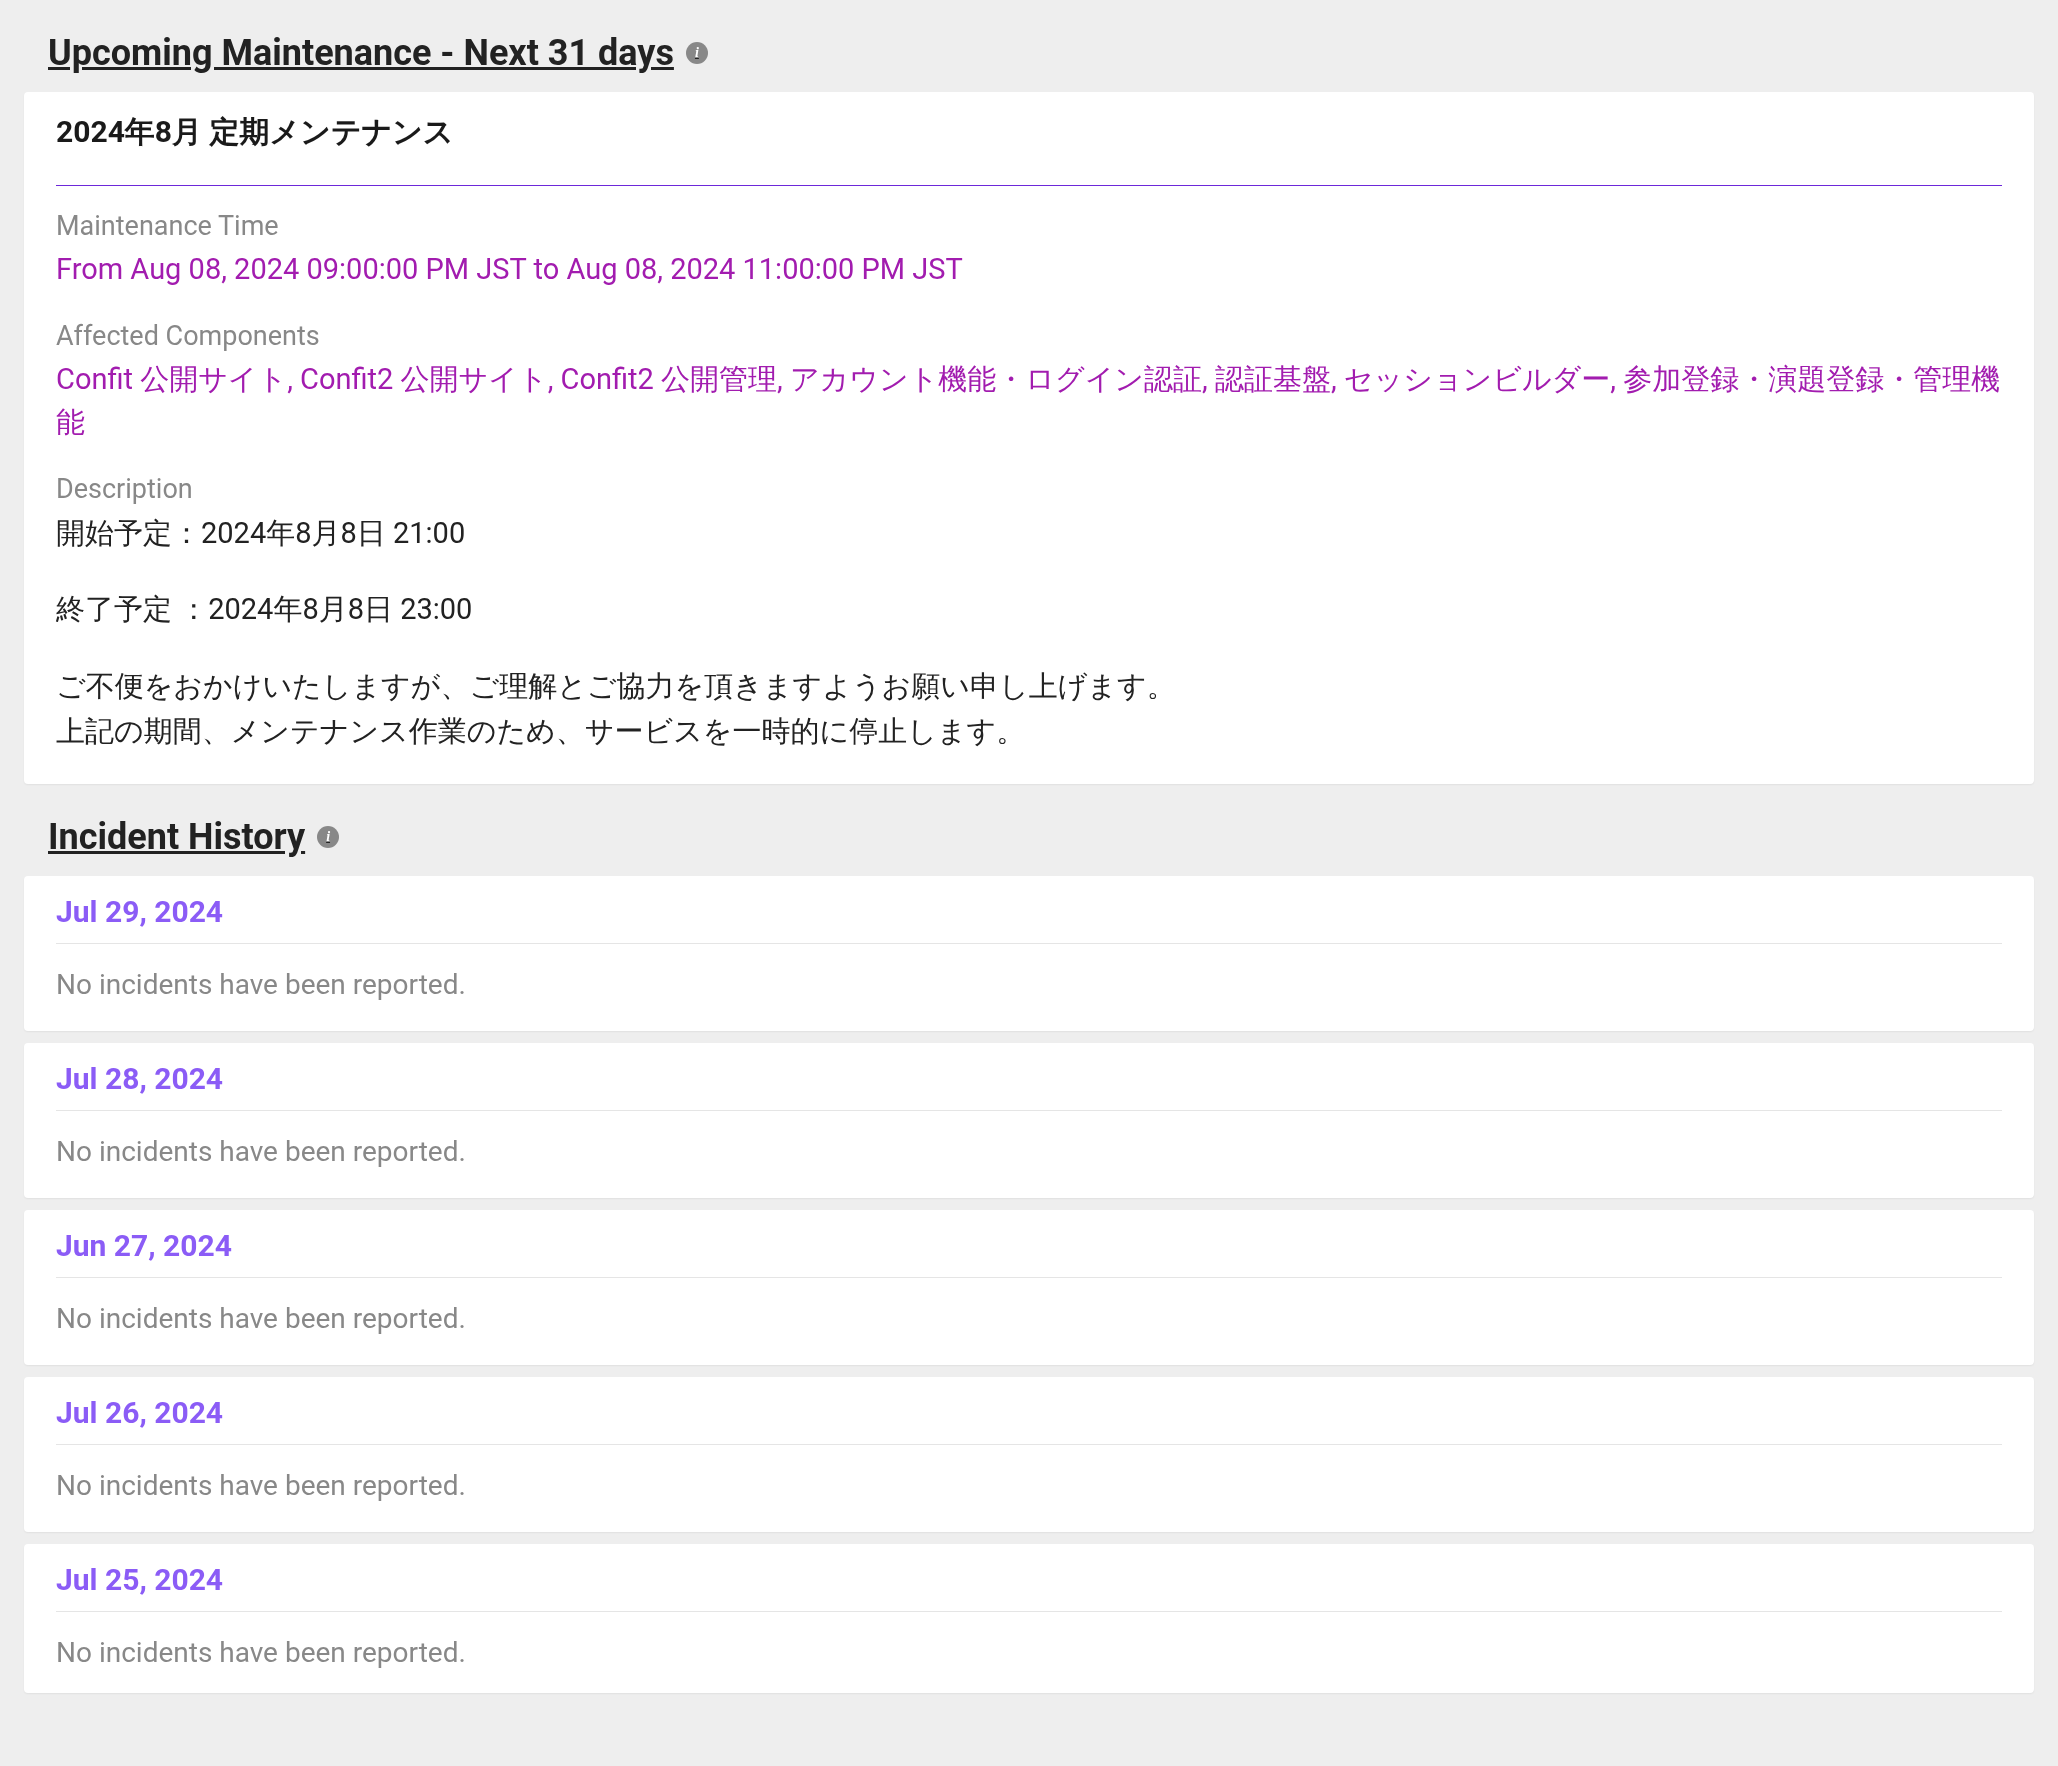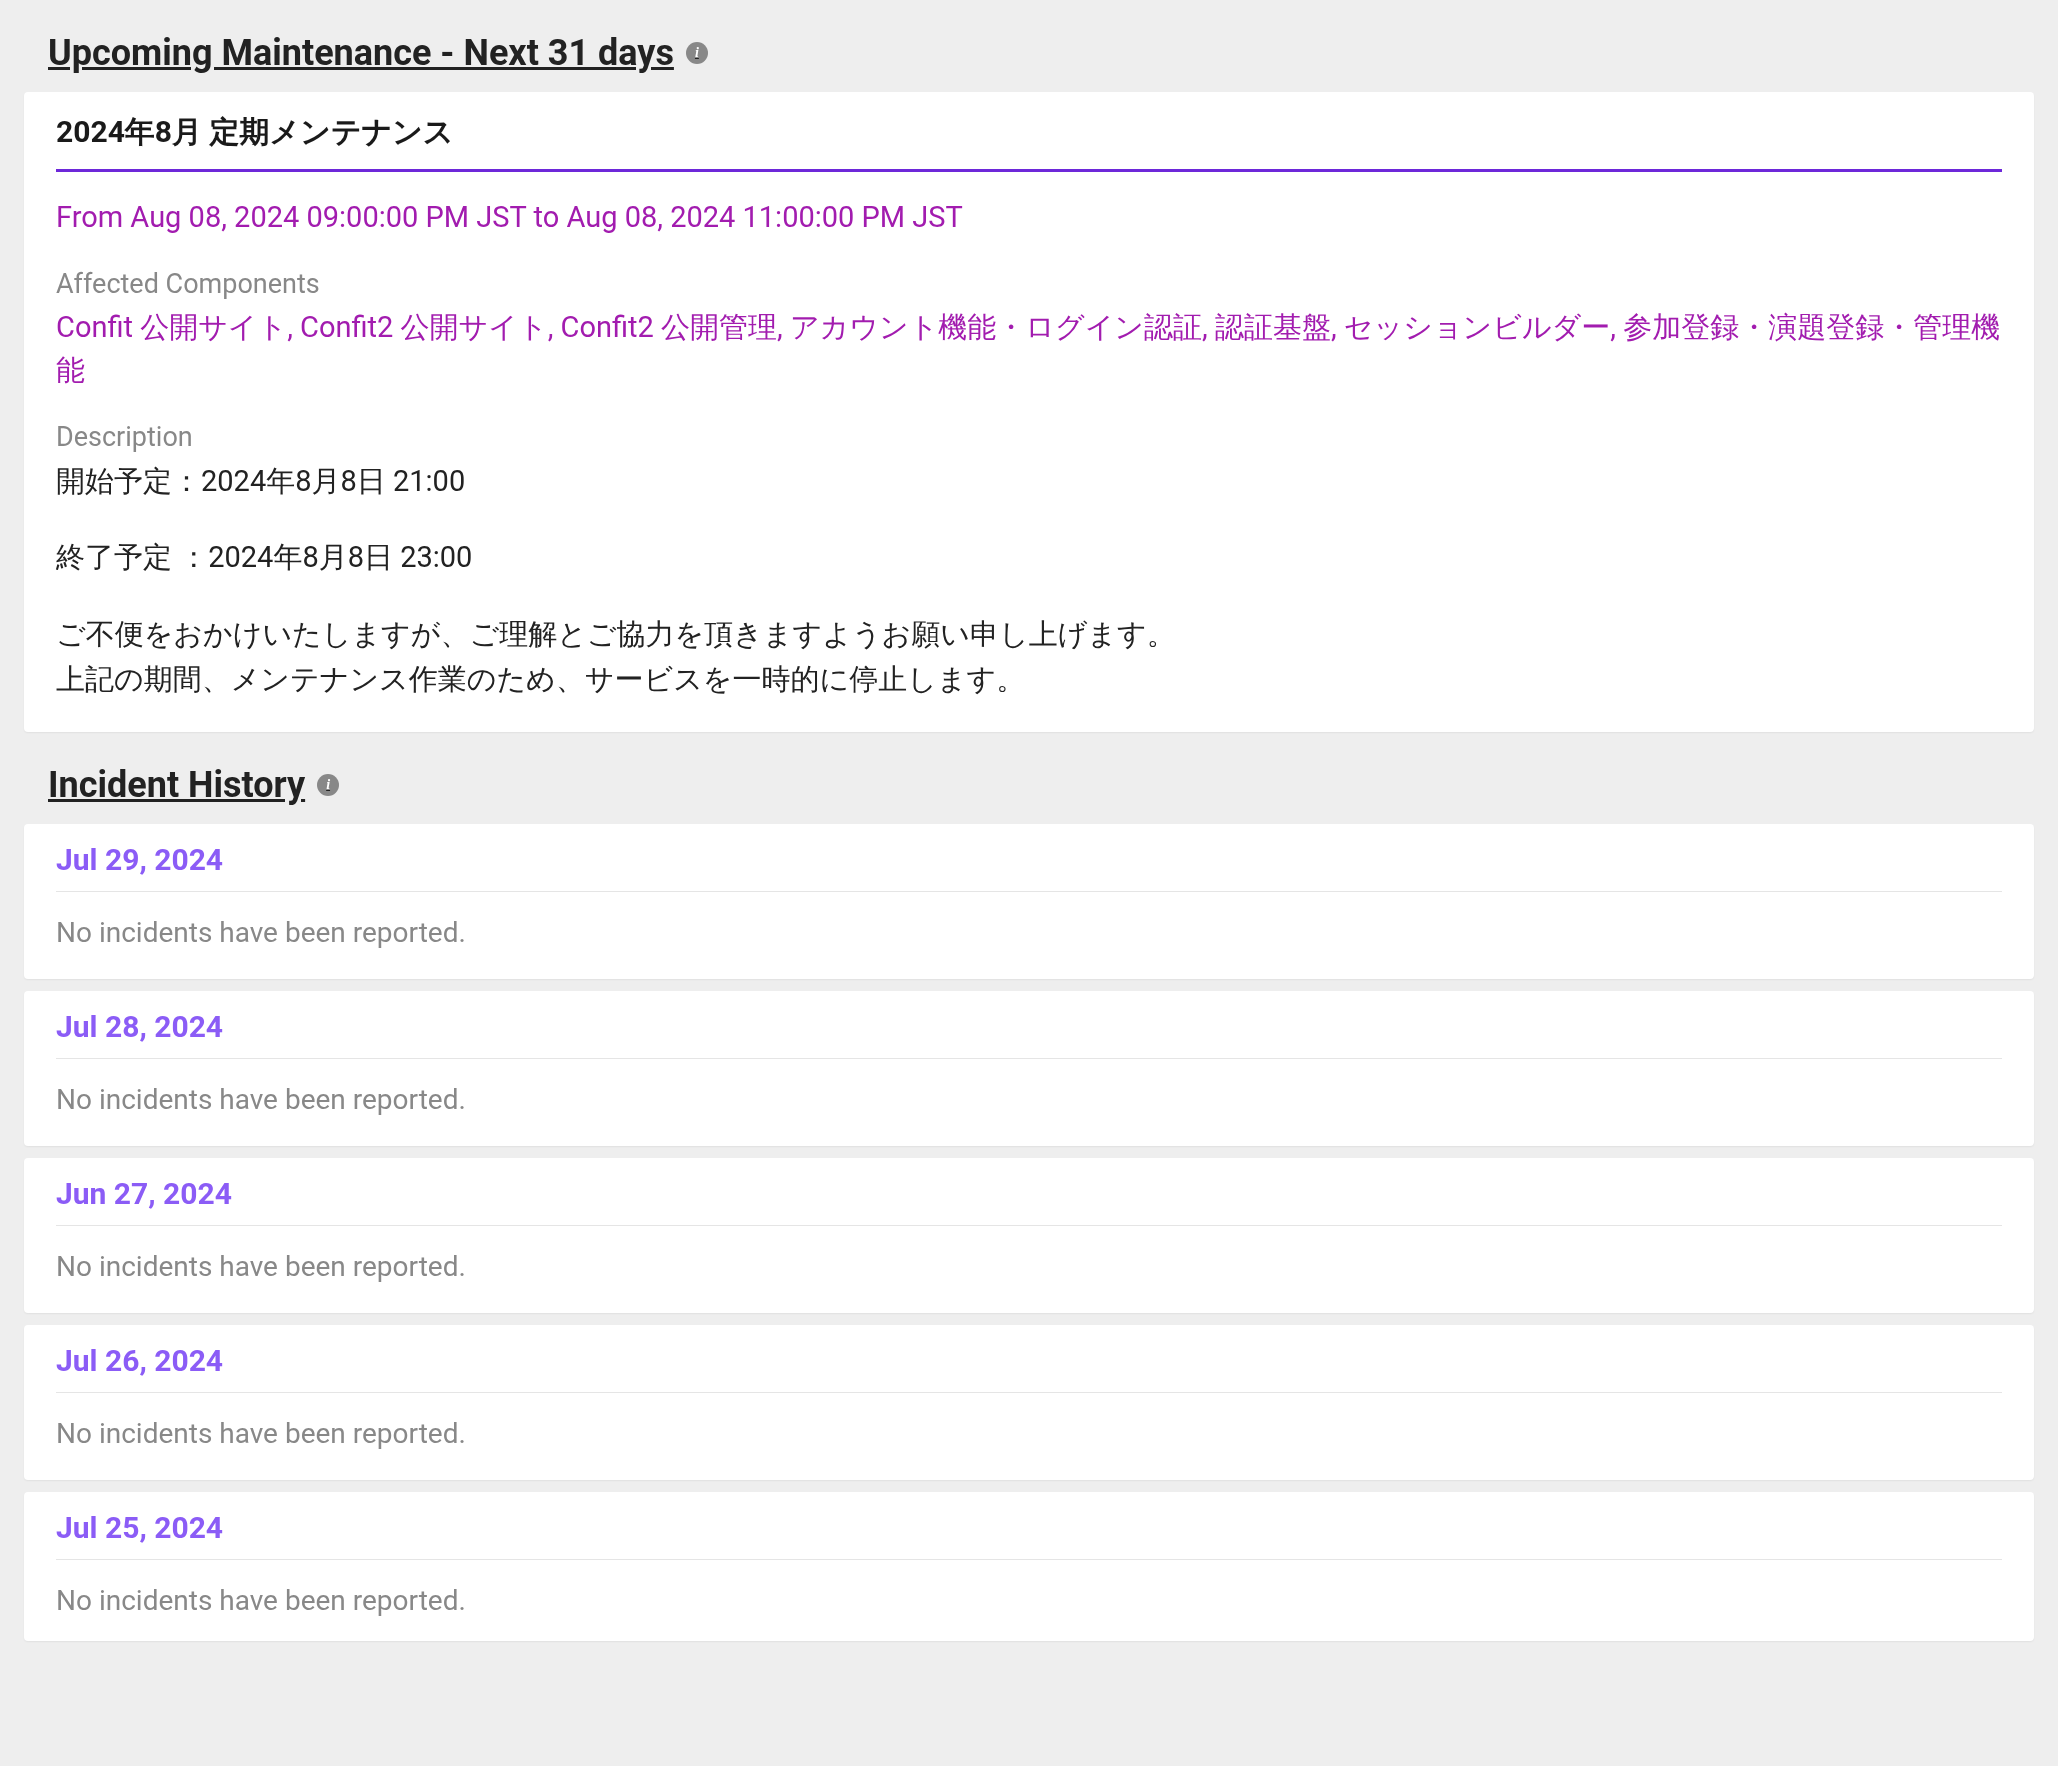--- a/index.html
+++ b/index.html
@@ -46,22 +46,22 @@
     background-color: #ffffff;
     border-radius: 4px;
     margin: 4px 12px 18px 12px;
     padding: 20px 32px 28px 32px;
     box-shadow: 0 1px 2px rgba(0,0,0,0.06);
   }
   .card-title {
     font-size: 30px;
     font-weight: 700;
     color: #1a1a1a;
-    padding-bottom: 16px;
-    border-bottom: 3px solid #6d28d9;
+    padding-bottom: 32px;
+    border-bottom: 1px solid #6d28d9;
     margin-bottom: 24px;
   }
   .field-label {
     font-size: 27px;
     color: #888888;
     margin-bottom: 6px;
   }
   .field-value {
     font-size: 29px;
     color: #a21caf;
@@ -112,20 +112,21 @@
 
 <div class="section-header">
   <h2>Upcoming Maintenance - Next 31 days</h2>
   <span class="info-icon">i</span>
 </div>
 
 <div class="card">
   <div class="card-title">2024年8月 定期メンテナンス</div>
 
   <div class="field-block">
+    <div class="field-label">Maintenance Time</div>
     <div class="field-value">From Aug 08, 2024 09:00:00 PM JST to Aug 08, 2024 11:00:00 PM JST</div>
   </div>
 
   <div class="field-block">
     <div class="field-label">Affected Components</div>
     <div class="field-value">Confit 公開サイト, Confit2 公開サイト, Confit2 公開管理, アカウント機能・ログイン認証, 認証基盤, セッションビルダー, 参加登録・演題登録・管理機能</div>
   </div>
 
   <div class="field-block">
     <div class="field-label">Description</div>

